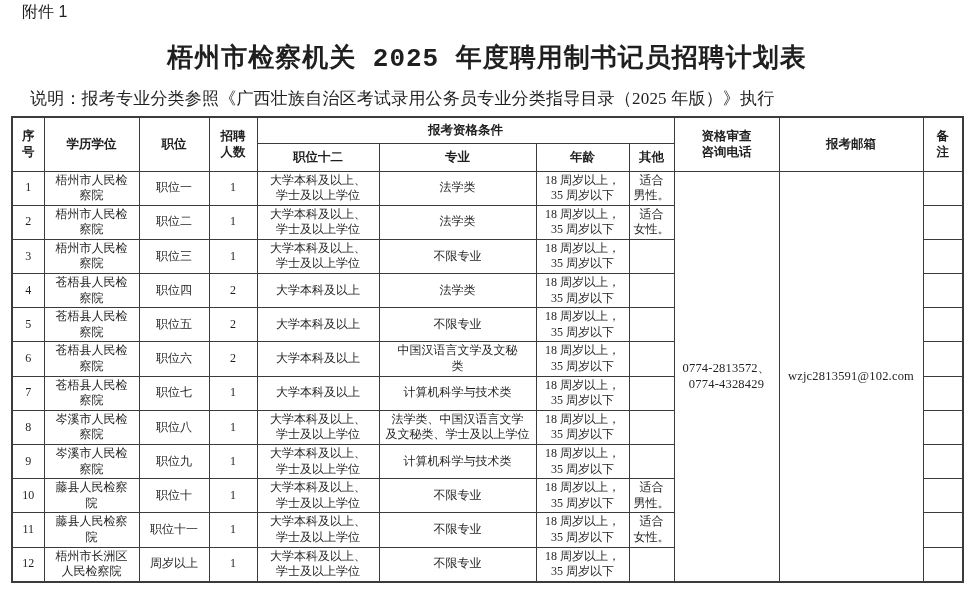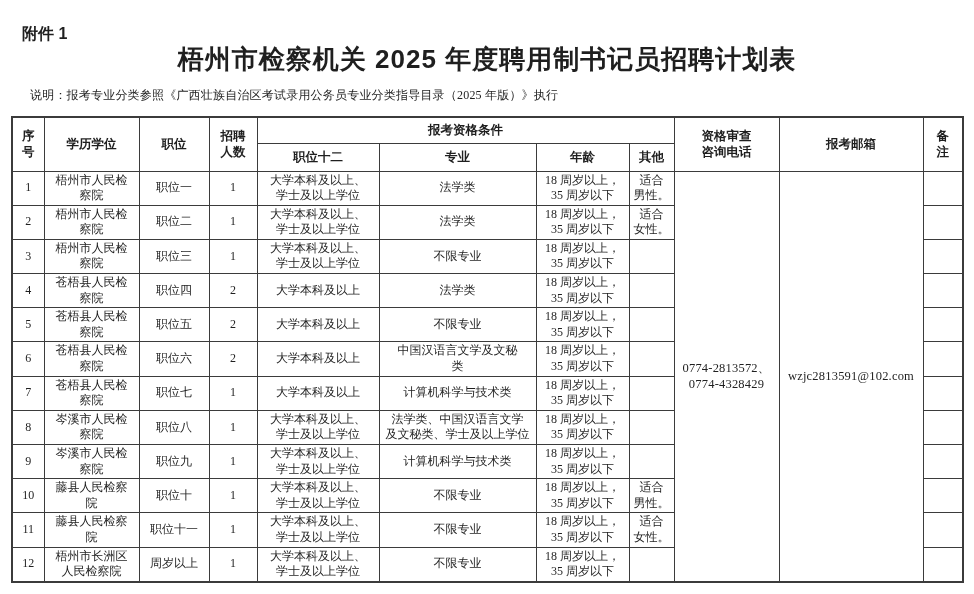--- a/index.html
+++ b/index.html
@@ -6,34 +6,34 @@
   html, body { margin: 0; padding: 0; }
   body {
     width: 974px; height: 594px;
     background: #ffffff;
     position: relative;
     font-family: "Liberation Serif", "DejaVu Serif", serif;
     color: #1f1f1f;
     overflow: hidden;
   }
   .attachment-label {
-    position: absolute; left: 22px; top: 24px;
-    font-size: 16px; font-weight: 700;
+    position: absolute; left: 22px; top: 2px;
+    font-size: 16px; font-weight: 400;
     font-family: "Liberation Sans", "DejaVu Sans", sans-serif;
   }
   .doc-title {
     position: absolute; left: 0; top: 42px; width: 974px;
     text-align: center;
     font-size: 26px; line-height: 34px; font-weight: 700;
     letter-spacing: 1px;
-    font-family: Liberation Sans, sans-serif;
+    font-family: Liberation Mono, monospace;
   }
   .doc-note {
     position: absolute; left: 30px; top: 87px;
-    font-size: 12px; letter-spacing: 0.2px;
+    font-size: 17px; letter-spacing: 0.2px;
   }
   table.plan {
     position: absolute; left: 11px; top: 116px;
     width: 951px;
     border-collapse: collapse;
     table-layout: fixed;
     border: 2px solid #3b3b3b;
   }
   .plan th, .plan td {
     border: 1px solid #3b3b3b;

